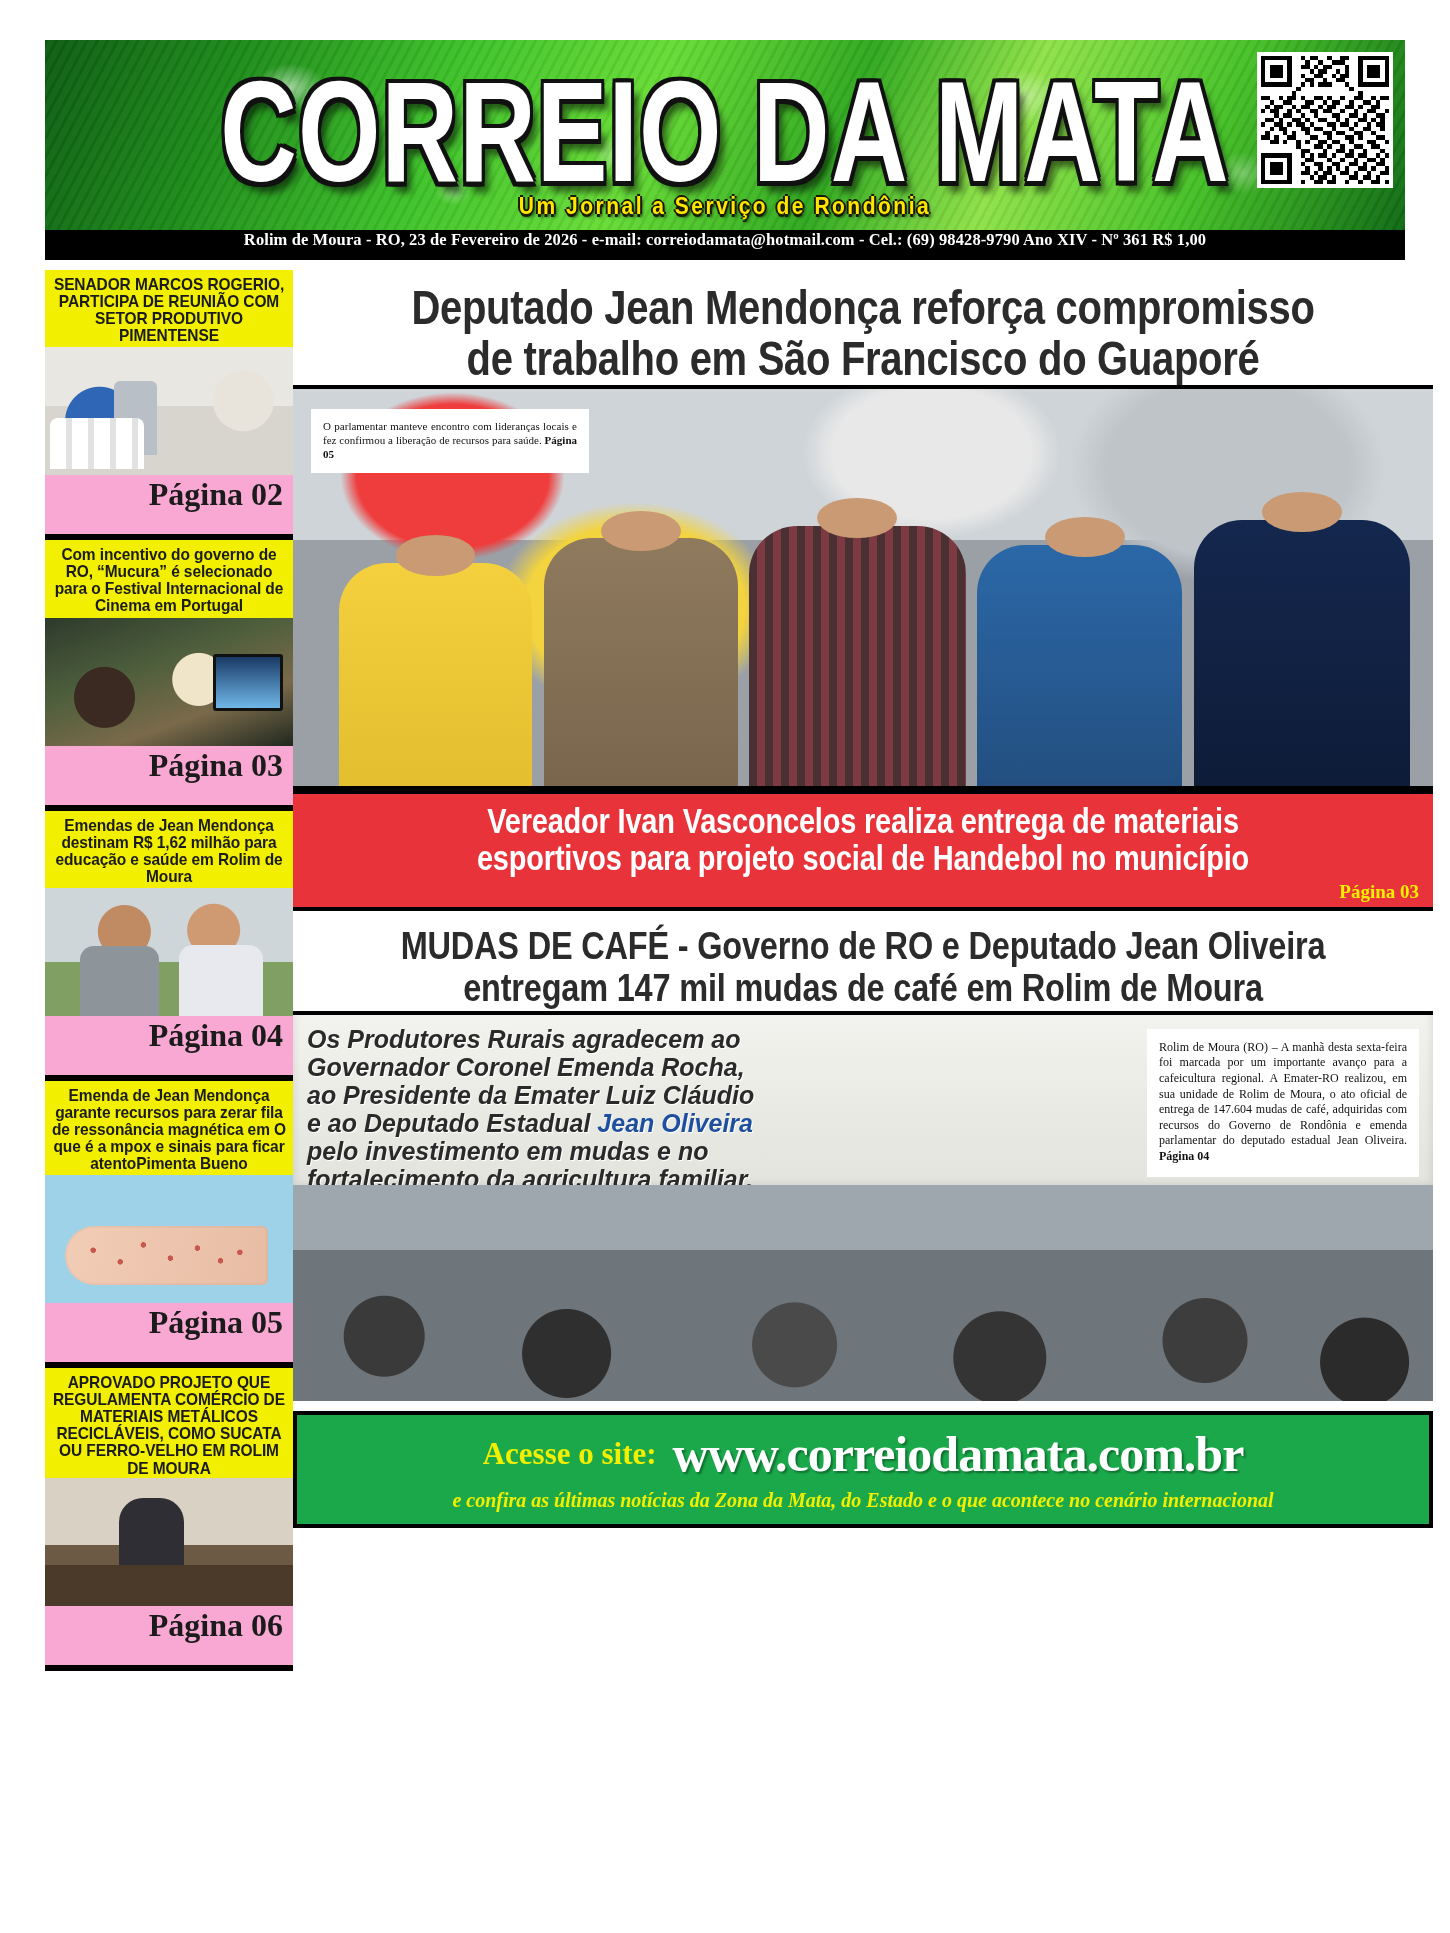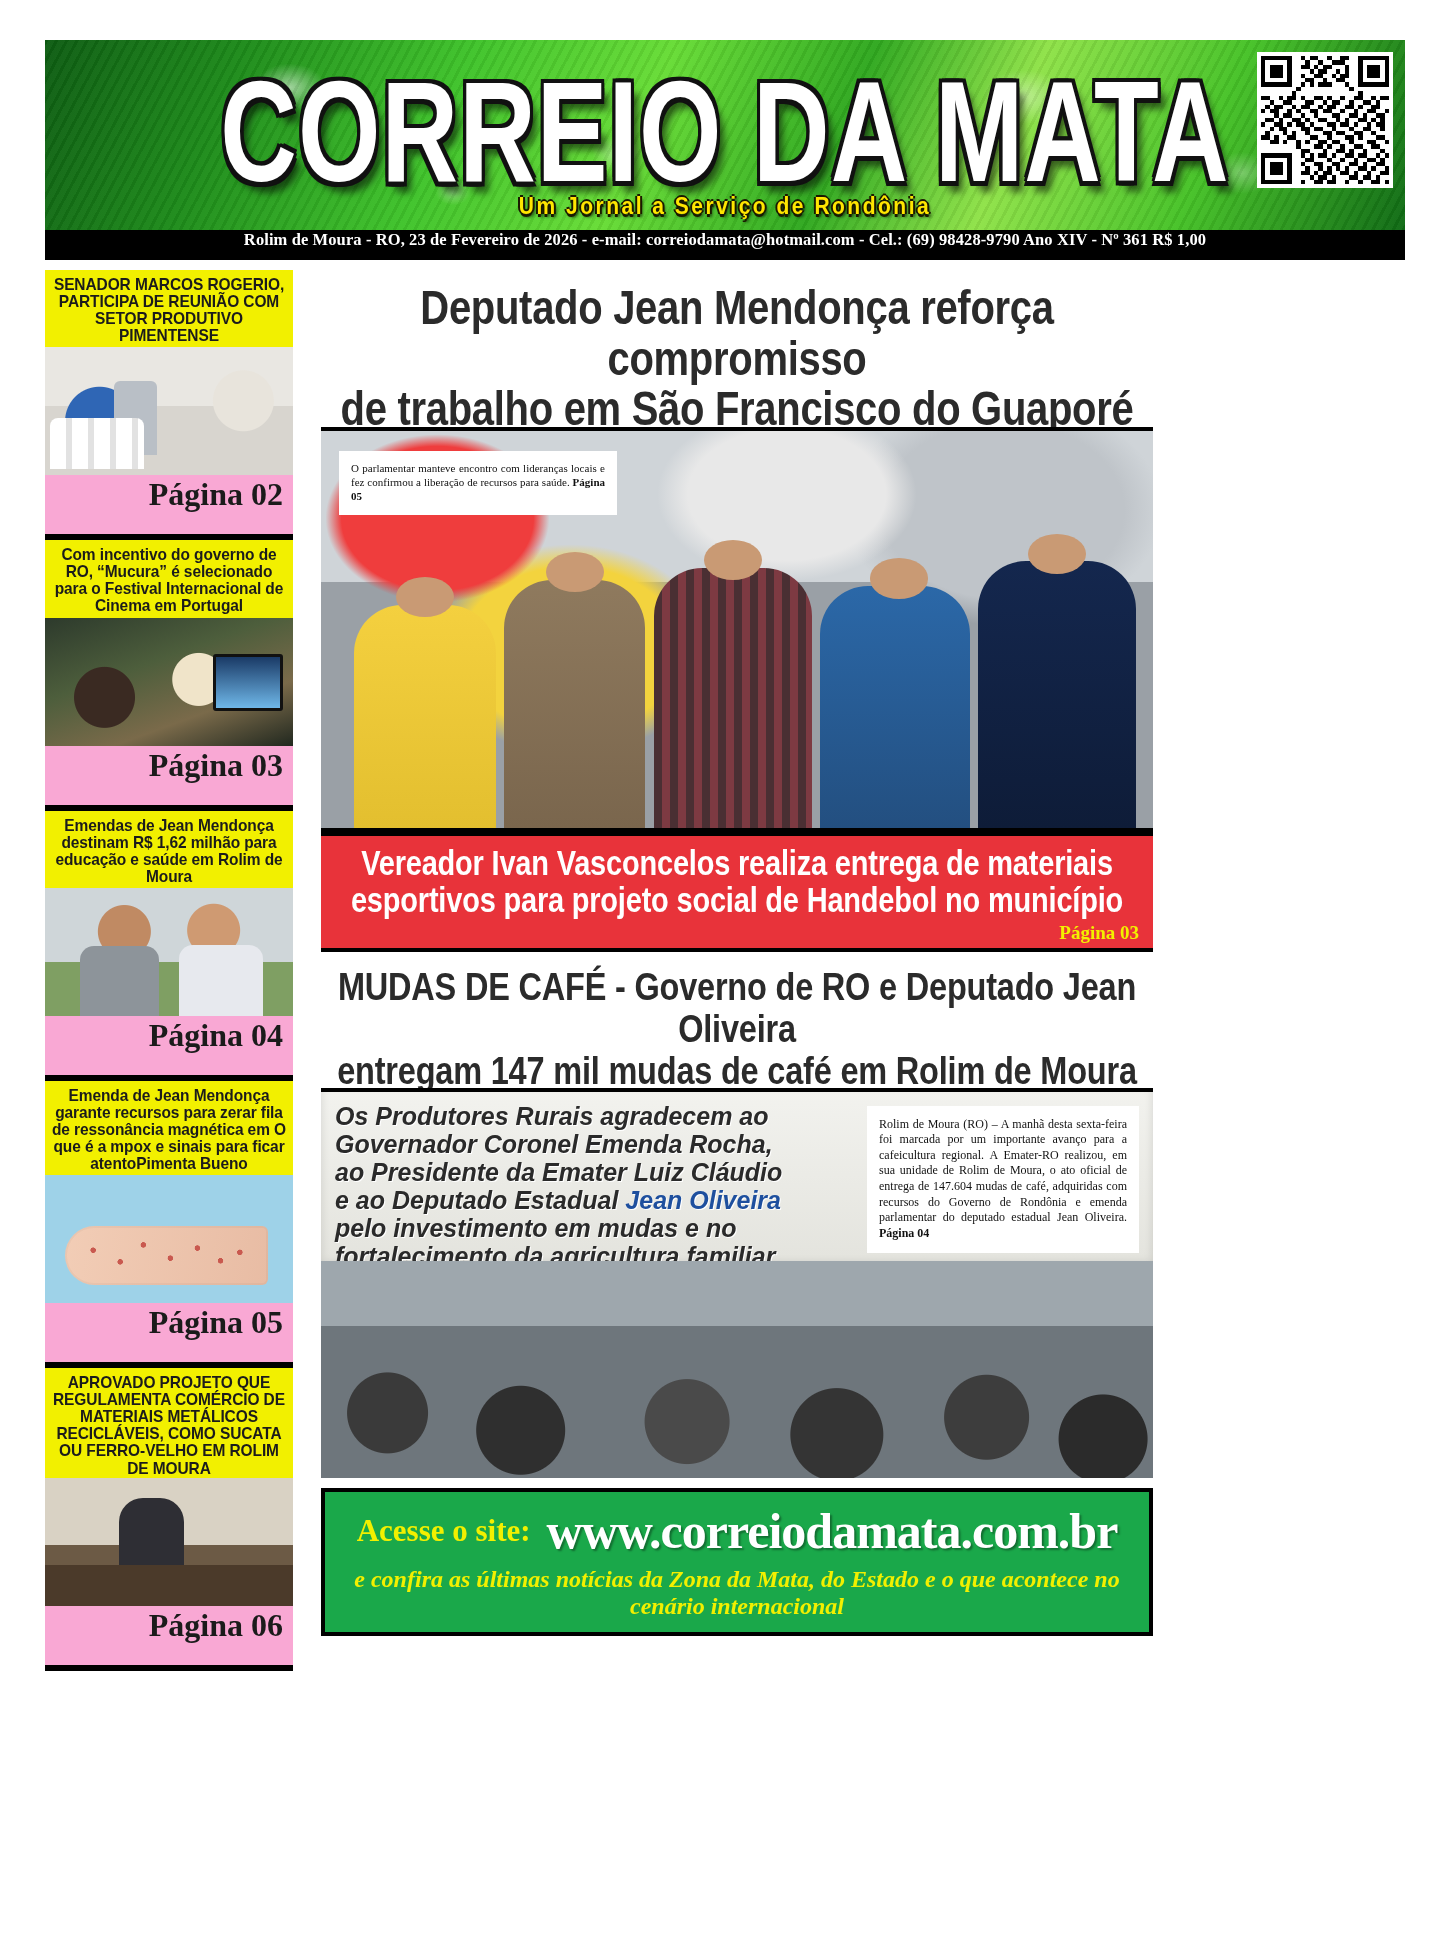--- a/index.html
+++ b/index.html
@@ -104,23 +104,23 @@
     font-family: "Liberation Serif", serif;
     font-weight: bold;
     font-size: 16.5px;
     letter-spacing: .1px;
     white-space: nowrap;
   }
 
   
   .content {
     display: flex;
-    gap: 28px;
+    gap: 0;
     margin-top: 10px;
-    width: 1108px;
+    width: 1388px;
   }
 
   
   .sidebar {
     width: 248px;
     flex: 0 0 248px;
   }
   .side-item { margin-bottom: 0; }
   .side-head {
     background: #f2f000;
@@ -412,21 +412,21 @@
     color: #fff;
     letter-spacing: -1px;
     white-space: nowrap;
     text-shadow: 2px 2px 2px rgba(0,0,0,.35);
   }
   .site-sub {
     text-align: center;
     font-family: "Liberation Serif", serif;
     font-style: italic;
     font-weight: bold;
-    font-size: 24px;
+    font-size: 20px;
     color: #f2f000;
     margin-top: 6px;
   }
 </style>
 </head>
 <body>
 
 <div class="page">
 
   <div class="masthead">

